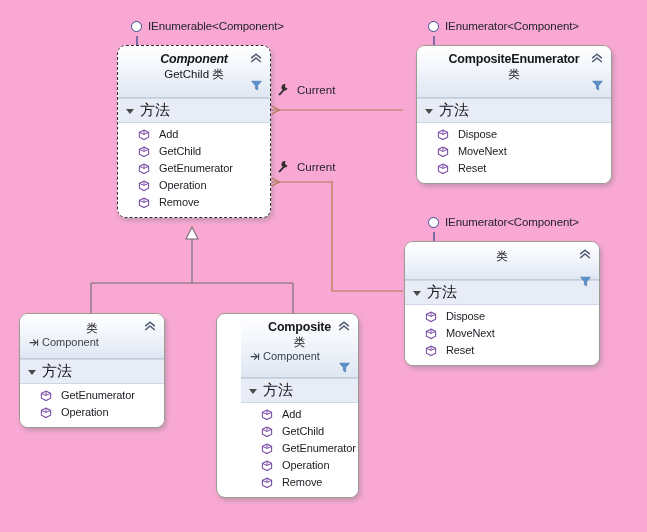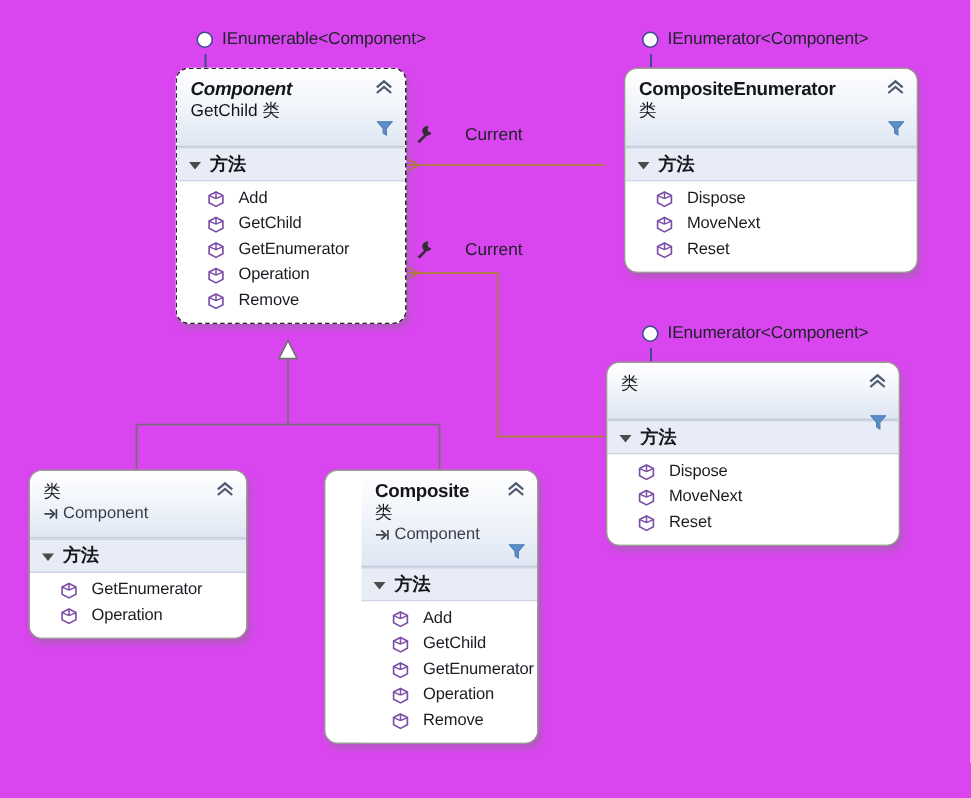--- a/index.html
+++ b/index.html
@@ -4,21 +4,21 @@
 <style>
   html, body {
     margin: 0;
     padding: 0;
     background: #ffffff;
   }
   #canvas {
     position: relative;
     width: 647px;
     height: 532px;
-    background: #d946ef;
+    background: #f9a8d4;
     font-family: "Liberation Sans", sans-serif;
     overflow: hidden;
   }
 
   
   #wires {
     position: absolute;
     left: 0; top: 0;
     width: 647px; height: 532px;
     pointer-events: none;
@@ -60,20 +60,21 @@
   .uml.selected {
     border: 1px dashed #2b2b2b;
     box-shadow: 2px 3px 4px rgba(120,120,120,0.38);
   }
 
   .uml-head {
     position: relative;
     background: linear-gradient(to bottom, #ffffff 0%, #f3f6fb 42%, #dfe7f3 100%);
     border-bottom: 1px solid #c3ccdb;
     padding: 6px 9px 3px 9px;
+    text-align: center;
   }
   .uml-title {
     font-size: 12.5px;
     font-weight: bold;
     color: #15161a;
     line-height: 14px;
     letter-spacing: -0.2px;
   }
   .uml-title.abstract { font-style: italic; }
   .uml-stereo {
@@ -117,22 +118,22 @@
     gap: 6px;
   }
   .tri-down {
     width: 0; height: 0;
     border-left: 4px solid transparent;
     border-right: 4px solid transparent;
     border-top: 5px solid #4b4b4b;
     margin-top: 2px;
   }
   .section-label {
-    font-size: 12px;
-    font-weight: bold;
+    font-size: 15px;
+    font-weight: normal;
     color: #16171c;
   }
   .members {
     padding: 3px 0 6px 0;
     background: #ffffff;
   }
   .member {
     display: flex;
     align-items: center;
     gap: 9px;
@@ -145,21 +146,21 @@
     letter-spacing: -0.1px;
   }
   .cube-icon { width: 12px; height: 12px; flex: 0 0 auto; }
   .arrow-icon { width: 10px; height: 9px; flex: 0 0 auto; }
 
   
   .assoc {
     position: absolute;
     display: flex;
     align-items: center;
-    gap: 21px;
+    gap: 8px;
     white-space: nowrap;
     justify-content: space-between;
   }
   .assoc .assoc-text {
     font-size: 11.5px;
     color: #1d1f26;
   }
   .wrench { width: 13px; height: 13px; flex: 0 0 auto; }
 </style>
 </head>

